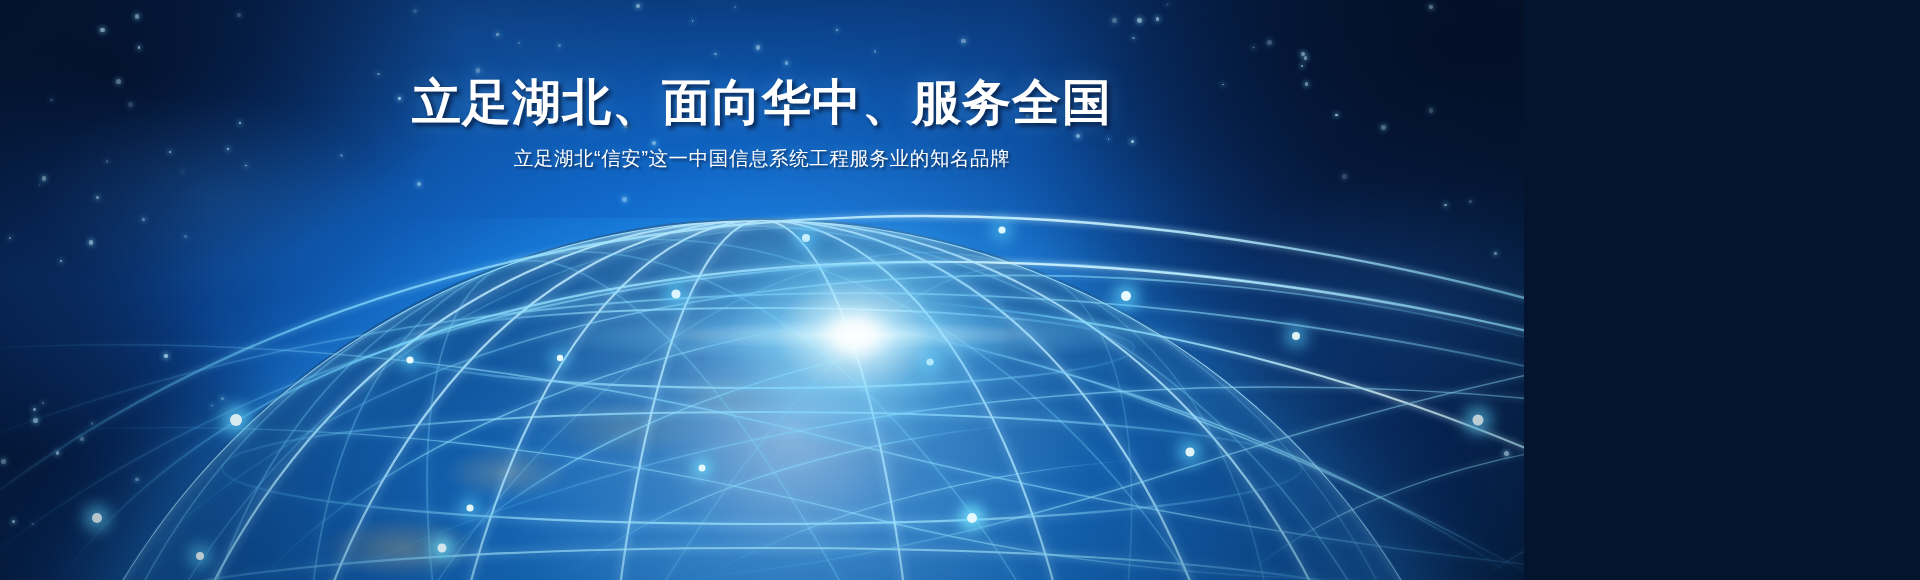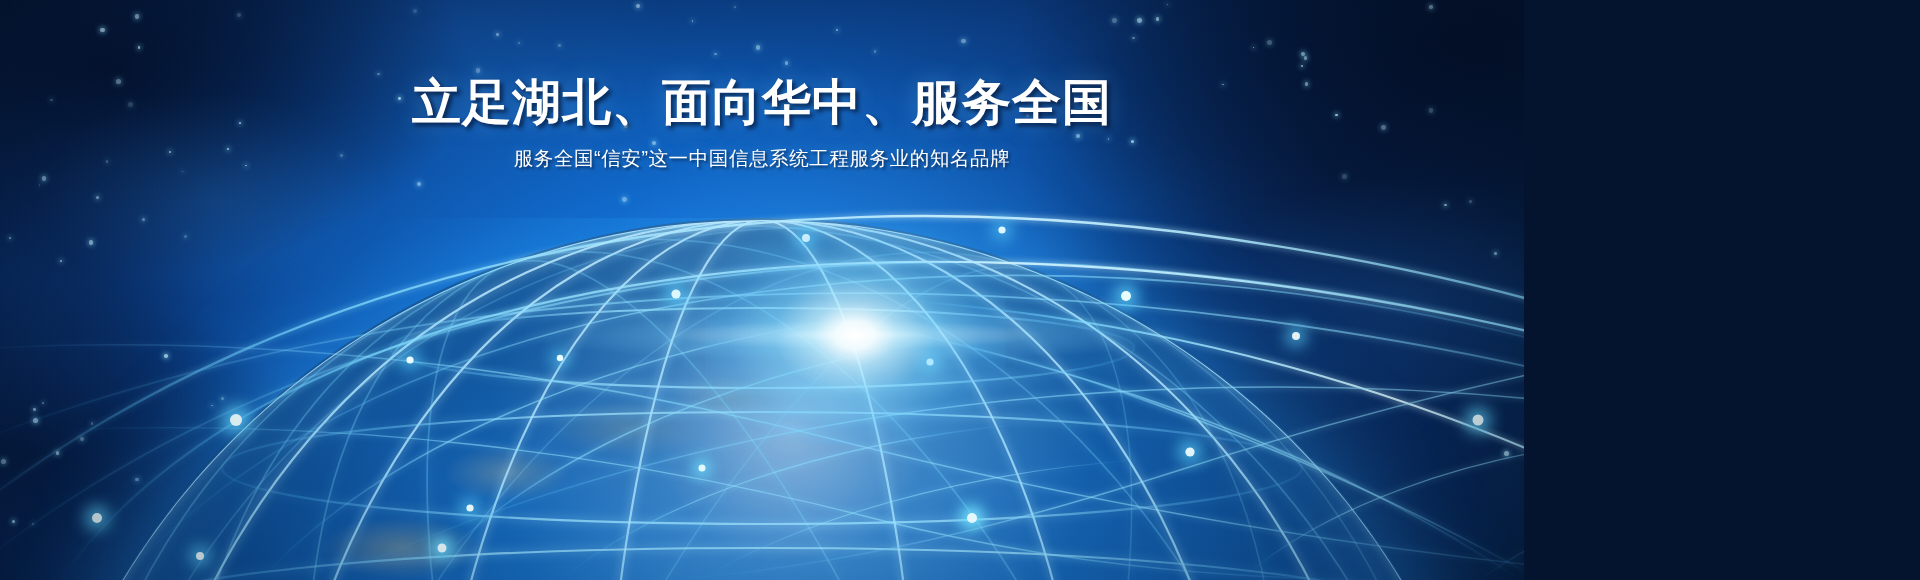--- a/index.html
+++ b/index.html
@@ -537,16 +537,16 @@
   <div class="flare">
     <div class="halo"></div>
     <div class="streak"></div>
     <div class="core"></div>
   </div>
 
   <div class="vignette"></div>
 
   <div class="copy">
     <h1 class="headline">立足湖北、面向华中、服务全国</h1>
-    <p class="subline">服务全国“信安”这一中国信息系统工程服务业的知名品牌</p>
+    <p class="subline">立足湖北“信安”这一中国信息系统工程服务业的知名品牌</p>
   </div>
 
 </div>
 
 </body></html>

